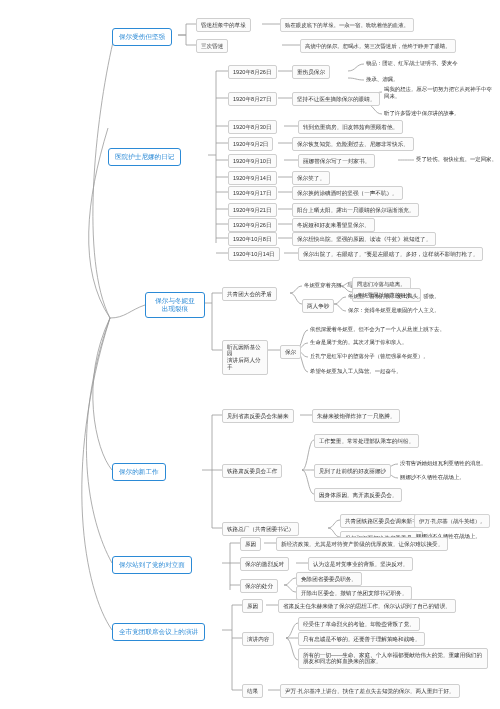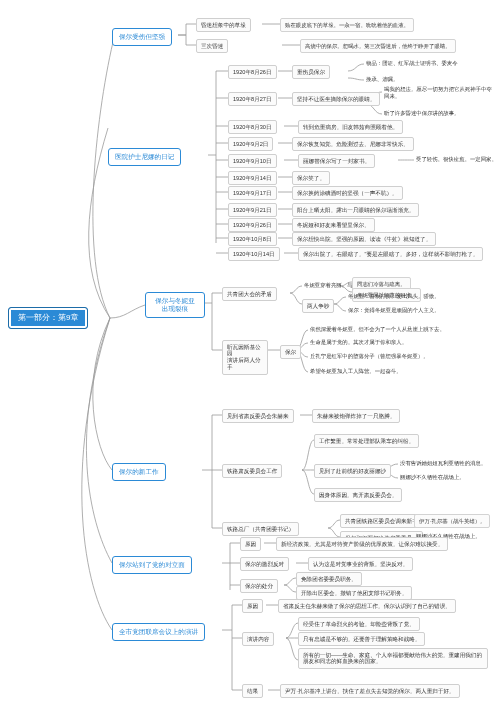--- a/index.html
+++ b/index.html
@@ -127,21 +127,20 @@
       <path d="M232 638 H 242"></path>
       <path d="M232 690 H 242"></path>
       <path d="M266 605 H 278"></path>
       <path d="M286 638 C 292 638, 292 623, 298 623"></path>
       <path d="M286 638 C 292 638, 292 638, 298 638"></path>
       <path d="M286 638 C 292 638, 292 660, 298 660"></path>
       <path d="M268 690 H 280"></path>
     </g>
   </svg>
 
-  <div class="node root" style="left:8px;top:307px;">第一部分：第9章</div>
 
   <div class="node l1 nowrap" style="left:112px;top:28px;">保尔受伤但坚强</div>
   <div class="node l2 nowrap" style="left:196px;top:18px;">昏迷想象中的草垛</div>
   <div class="node l2 nowrap" style="left:196px;top:39px;">三次昏迷</div>
   <div class="node l3 nowrap" style="left:280px;top:18px;">贴在眼皮底下的草垛。一汆一宿。吮吮着他的血液。</div>
   <div class="node l3 nowrap" style="left:300px;top:39px;">高烧中的保尔。想喝水。第三次昏迷后，他终于睁开了眼睛。</div>
 
   <div class="node l1 nowrap" style="left:108px;top:148px;">医院护士尼娜的日记</div>
 
   <div class="node l2 nowrap" style="left:228px;top:65px;">1920年8月26日</div>

